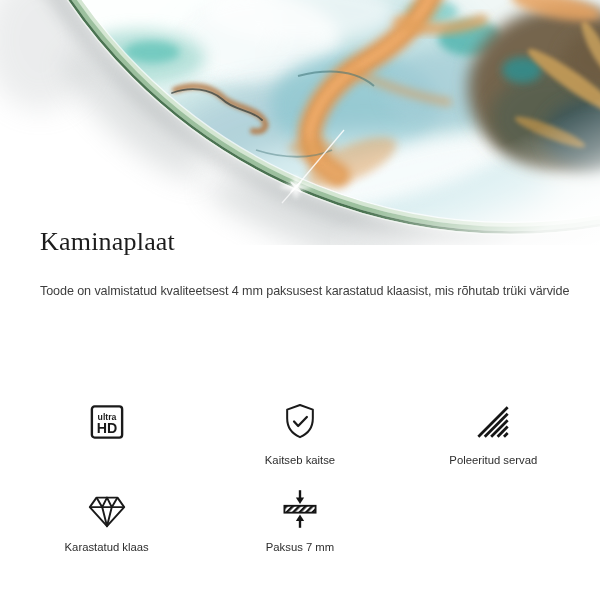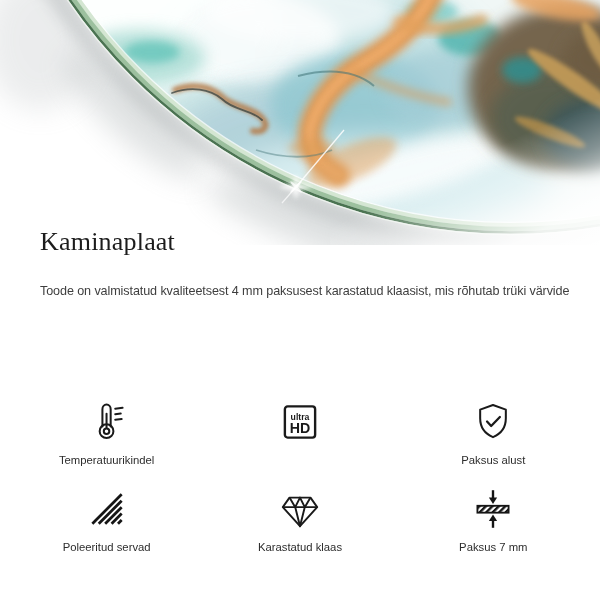--- a/index.html
+++ b/index.html
@@ -132,57 +132,41 @@
   <h1 class="heading">
     <div>Kaminaplaat</div>
   </h1>
   <div class="desc">
     <div class="desc-line">Toode on valmistatud kvaliteetsest 4 mm paksusest karastatud klaasist, mis rõhutab trüki värvide</div>
   </div>
 </div>
 
 <div class="features">
 
-  <div class="feature">
-    <div class="icon-wrap">
-      <svg width="44" height="44" viewBox="0 0 48 48">
-        <g class="fi" stroke-linecap="round" stroke-linejoin="round">
-          <path d="M19 29 V10 C19 7.2 21 5 23.5 5 C26 5 28 7.2 28 10 V29"></path>
-          <circle cx="23.5" cy="34" r="7.5"></circle>
-          <circle cx="23.5" cy="34" r="3"></circle>
-          <line x1="23.5" y1="30.5" x2="23.5" y2="15"></line>
-          <line x1="33" y1="9.5" x2="41" y2="8.5"></line>
-          <line x1="33" y1="15.5" x2="39" y2="14.8"></line>
-          <line x1="33" y1="21.5" x2="40" y2="20.8"></line>
-        </g>
-      </svg>
-    </div>
-    <div class="feature-label">Temperatuurikindel</div>
-  </div>
 
   <div class="feature">
     <div class="icon-wrap">
       <svg width="44" height="44" viewBox="0 0 48 48">
         <rect x="7.5" y="7" width="33" height="34" rx="3" class="fi" style="stroke-width:2.6"></rect>
         <text x="24" y="21.5" text-anchor="middle" class="badge-top">ultra</text>
         <text x="24" y="36" text-anchor="middle" class="badge-bottom">HD</text>
       </svg>
     </div>
   </div>
 
   <div class="feature">
     <div class="icon-wrap">
       <svg width="44" height="44" viewBox="0 0 48 48">
         <g class="fi" stroke-linecap="round" stroke-linejoin="round">
           <path d="M24 5.5 L38 10.5 V20 C38 30.5 32 37.2 24 40.5 C16 37.2 10 30.5 10 20 V10.5 Z"></path>
           <path d="M17.5 23.5 L22 28.3 L31.5 18.5" style="stroke-width:2.5"></path>
         </g>
       </svg>
     </div>
-    <div class="feature-label">Paksus alust</div>
+    <div class="feature-label">Kaitseb kaitse</div>
   </div>
 
   <div class="feature">
     <div class="icon-wrap">
       <svg width="44" height="44" viewBox="0 0 48 48">
         <g stroke="#151515" stroke-width="3" fill="none">
           <path d="M8 40 L40 8"></path>
           <path d="M15 40 L40 15"></path>
           <path d="M22 40 L40 22"></path>
           <path d="M29 40 L40 29"></path>

